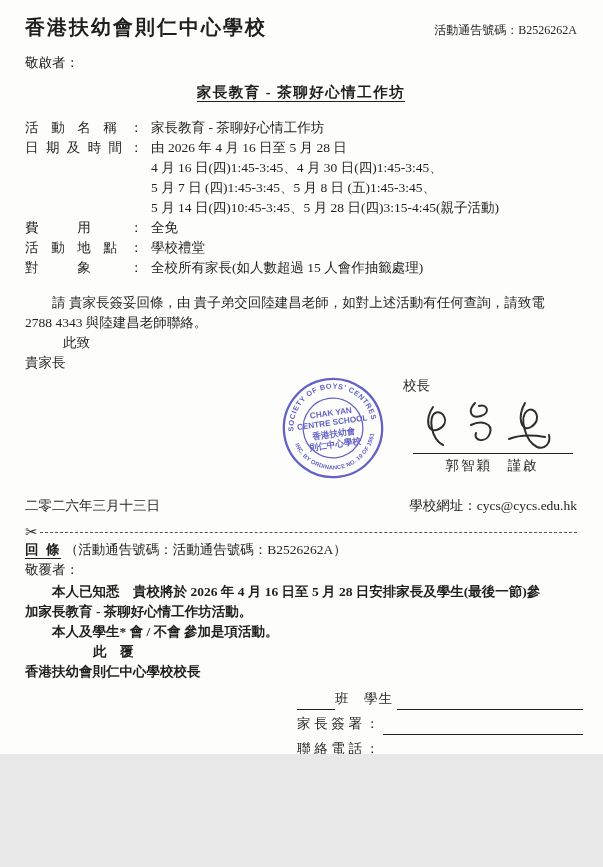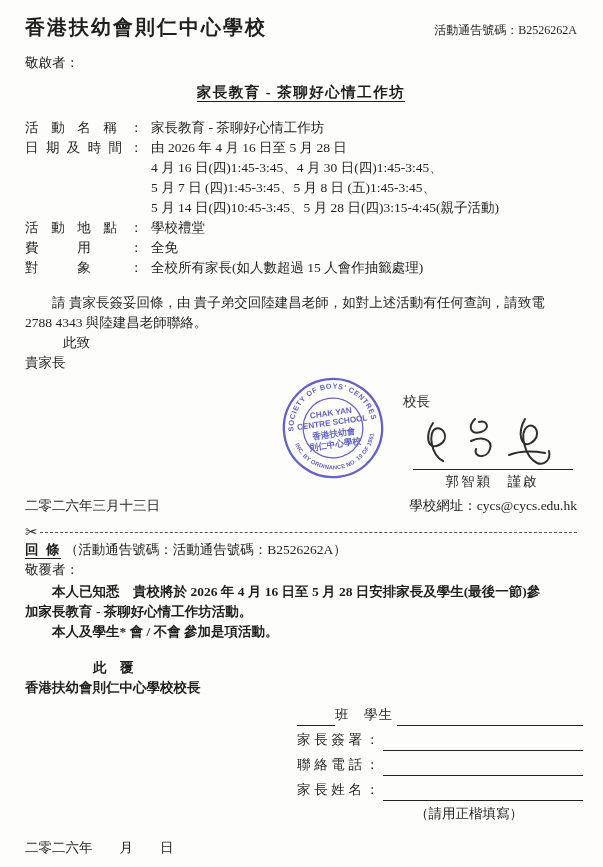--- a/index.html
+++ b/index.html
@@ -1,18 +1,18 @@
 <!DOCTYPE html>
 <html><head>
 <meta charset="utf-8">
 <style>
   html,body{margin:0;padding:0;background:#e8e8e8;}
   .page{
     position:relative;
-    width:603px;height:867px;
+    width:603px;height:754px;
     box-sizing:border-box;
     margin:0 auto;
     background:#fdfdfb;
     color:#1f1f1f;
     font-family:"Liberation Serif","DejaVu Serif",serif;
     font-size:13.5px;
     padding:14px 26px 0 25px;
     overflow:hidden;
   }
   .hdr{display:flex;justify-content:space-between;align-items:flex-end;}
@@ -26,32 +26,32 @@
   .details{margin-top:16px;}
   .d-row{line-height:20px;display:flex;}
   .d-label{display:inline-block;width:118px;text-align:justify;text-align-last:justify;flex:none;}
   .d-val{margin-left:8px;}
   .d-cont{margin-left:126px;line-height:20px;}
   .closing{margin-top:15px;}
   .regards{margin-left:38px;line-height:20px;}
   .addressee{line-height:20px;}
   .sig-area{position:relative;height:112px;margin-top:2px;}
   .stamp{position:absolute;left:255px;top:0px;transform:rotate(-8deg);opacity:.88;}
-  .sig-col{position:absolute;left:378px;top:18px;width:178px;}
+  .sig-col{position:absolute;left:378px;top:2px;width:178px;}
   .sig-role{line-height:18px;}
   .sig-scribble{display:block;margin:0 0 0 10px;border-bottom:1.2px solid #222;}
   .sig-name{text-align:center;margin-top:3px;letter-spacing:2px;font-family:Liberation Serif, serif;}
   .date-row{display:flex;justify-content:space-between;margin-top:10px;}
   .cut-row{display:flex;align-items:center;margin-top:10px;}
   .scissors{font-size:15px;line-height:14px;flex:none;color:#333;}
   .dashes{flex:1;border-top:1.4px dashed #555;margin-left:2px;height:0;}
   .reply-heading{text-align:left;margin-top:1px;line-height:20px;font-family:Liberation Serif, serif;}
   .reply-heading .rh-title{font-weight:600;letter-spacing:2px;border-bottom:1.2px solid #222;padding-bottom:1px;}
   .reply-body{margin-top:2px;font-weight:bold;}
-  .rg2{margin-left:68px;margin-top:16px;}
+  .rg2{margin-left:68px;}
   .reply-form{margin:6px 0 12px 272px;width:286px;}
   .f-row{display:flex;align-items:flex-end;line-height:22px;margin-bottom:3px;}
   .blank-short{display:inline-block;width:38px;border-bottom:1px solid #222;height:16px;flex:none;}
   .f-lead{flex:none;letter-spacing:1px;}
   .f-label{display:inline-block;width:82px;text-align:justify;text-align-last:justify;flex:none;}
   .f-line{flex:1;border-bottom:1px solid #222;height:16px;margin-left:4px;}
   .f-note{margin-left:118px;line-height:20px;margin-top:1px;}
   .reply-date{margin-top:14px;line-height:20px;}
   .stamp text{font-family:"Liberation Sans","DejaVu Sans",sans-serif;}
 </style>
@@ -78,26 +78,26 @@
       <span class="d-val">家長教育 - 茶聊好心情工作坊</span>
     </div>
     <div class="d-row">
       <span class="d-label">日期及時間：</span>
       <span class="d-val">由 2026 年 4 月 16 日至 5 月 28 日</span>
     </div>
     <div class="d-cont">4 月 16 日(四)1:45-3:45、4 月 30 日(四)1:45-3:45、</div>
     <div class="d-cont">5 月 7 日 (四)1:45-3:45、5 月 8 日 (五)1:45-3:45、</div>
     <div class="d-cont">5 月 14 日(四)10:45-3:45、5 月 28 日(四)3:15-4:45(親子活動)</div>
     <div class="d-row">
+      <span class="d-label">費用：</span>
+      <span class="d-val">全免</span>
+    </div>
+    <div class="d-row">
       <span class="d-label">活動地點：</span>
       <span class="d-val">學校禮堂</span>
-    </div>
-    <div class="d-row">
-      <span class="d-label">費用：</span>
-      <span class="d-val">全免</span>
     </div>
     <div class="d-row">
       <span class="d-label">對象：</span>
       <span class="d-val">全校所有家長(如人數超過 15 人會作抽籤處理)</span>
     </div>
   </div>
 
   <div class="closing">
     <div class="line indent">請 貴家長簽妥回條，由 貴子弟交回陸建昌老師，如對上述活動有任何查詢，請致電</div>
     <div class="line">2788 4343 與陸建昌老師聯絡。</div>

